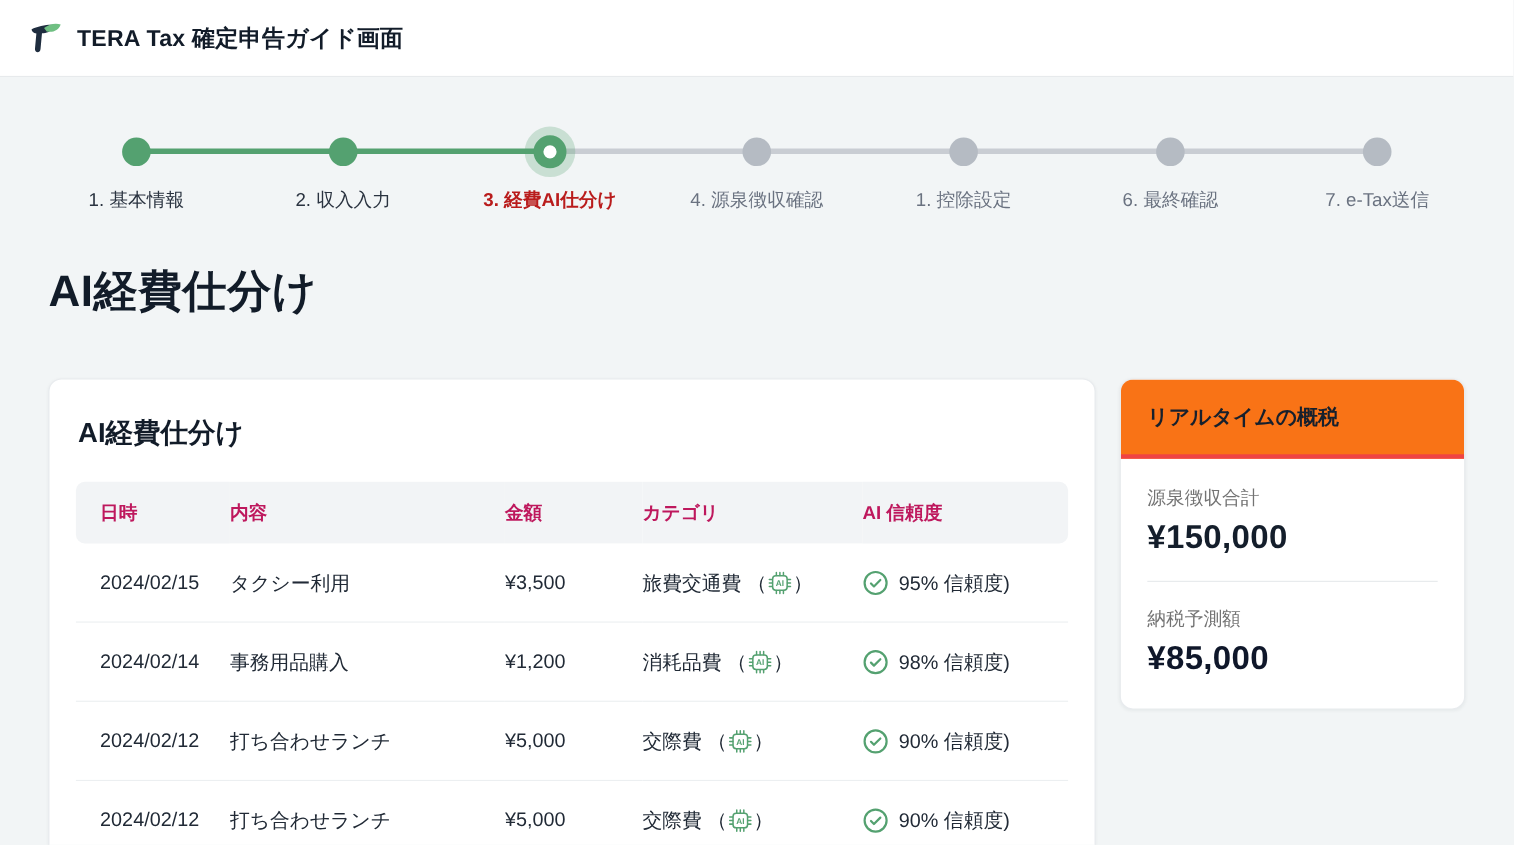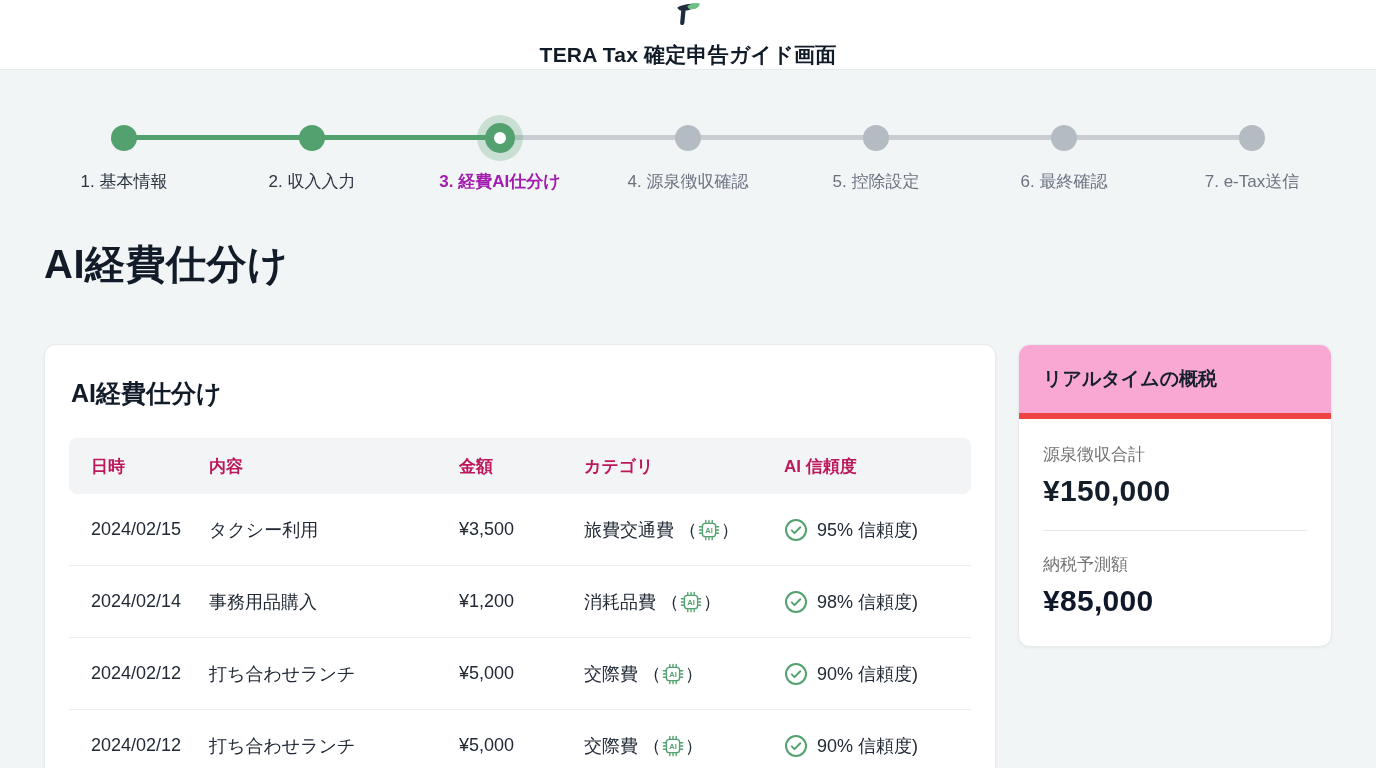--- a/index.html
+++ b/index.html
@@ -5,21 +5,21 @@
   * { margin:0; padding:0; box-sizing:border-box; }
   html,body { width:1376px; height:768px; overflow:hidden; }
   body {
     font-family:"Liberation Sans","DejaVu Sans",sans-serif;
     background:#f2f5f6;
     color:#1a2430;
   }
   
   .appbar {
     height:70px; background:#ffffff; border-bottom:1px solid #e7eaec;
-    display:flex; align-items:center; padding:0 24px; gap:12px;flex-direction:column;
+    display:flex; align-items:center; padding:0 24px; gap:12px;
   }
   .appbar-title { font-size:21px; font-weight:700; color:#121c29; letter-spacing:.2px; }
   .logo { width:34px; height:34px; display:block; }
 
   
   .stepper { display:flex; padding:0 30px; margin-top:46px; }
   .step { flex:1; position:relative; cursor:pointer; }
   .step:not(:first-child)::before {
     content:""; position:absolute; top:19px; right:50%; width:100%; height:5px;
     background:#c9cdd3; z-index:1;
@@ -27,21 +27,21 @@
   .step.done::before, .step.active::before { background:#54a170; }
   .dot-wrap { height:44px; display:flex; align-items:center; justify-content:center; }
   .dot { width:26px; height:26px; border-radius:50%; background:#54a170; position:relative; z-index:2; }
   .step.upcoming .dot { background:#b5bbc3; }
   .step.active .dot {
     width:30px; height:30px; background:#ffffff; border:9px solid #54a170;
     box-shadow:0 0 0 8px rgba(84,161,112,.26);
   }
   .step-label { text-align:center; margin-top:10px; font-size:17px; color:#2a3340; white-space:nowrap; }
   .step.upcoming .step-label { color:#6a7280; }
-  .step.active .step-label { color:#a21caf; font-weight:700; }
+  .step.active .step-label { color:#b91c1c; font-weight:700; }
 
   
   .page-title { font-size:40px; font-weight:700; color:#121c29; margin:44px 0 0 44px; letter-spacing:.5px; }
 
   
   .content { display:flex; align-items:flex-start; gap:22px; margin:52px 44px 0 44px; }
   .card {
     background:#ffffff; border:1px solid #e8ebee; border-radius:12px;
     box-shadow:0 1px 3px rgba(20,30,45,.05);
   }
@@ -59,21 +59,21 @@
   tbody td:first-child { padding-left:22px; }
   .cat-cell, .conf-cell { display:flex; align-items:center; height:71px; }
   .cat-cell .paren { margin:0 1px; }
   .cat-cell .cat-name { margin-right:4px; }
   .chip-icon { width:22px; height:22px; display:block; }
   .check-icon { width:24px; height:24px; display:block; margin-right:9px; }
 
   
   .summary-card { width:314px; overflow:hidden; }
   .summary-header {
-    background:#f9a8d4; border-bottom:6px solid #ef4444;
+    background:#f97316; border-bottom:4px solid #ef4444;
     padding:21px 24px; font-size:19px; font-weight:700; color:#16202d;
   }
   .summary-body { padding:24px 24px 28px; }
   .stat-label { font-size:17px; color:#737373; }
   .stat-value { font-size:30px; font-weight:700; color:#141e2b; margin-top:8px; letter-spacing:.3px; }
   .stat-value.green { color:#0f172a; }
   .summary-divider { border:none; border-top:1px solid #e6e9ec; margin:22px 0; }
 </style>
 </head>
 <body>
@@ -113,21 +113,21 @@
       <div class="dot-wrap">
         <div class="dot"></div>
       </div>
       <div class="step-label">4. 源泉徴収確認</div>
     </div>
 
     <div class="step upcoming">
       <div class="dot-wrap">
         <div class="dot"></div>
       </div>
-      <div class="step-label">5. 控除設定</div>
+      <div class="step-label">1. 控除設定</div>
     </div>
 
     <div class="step upcoming">
       <div class="dot-wrap">
         <div class="dot"></div>
       </div>
       <div class="step-label">6. 最終確認</div>
     </div>
 
     <div class="step upcoming">

